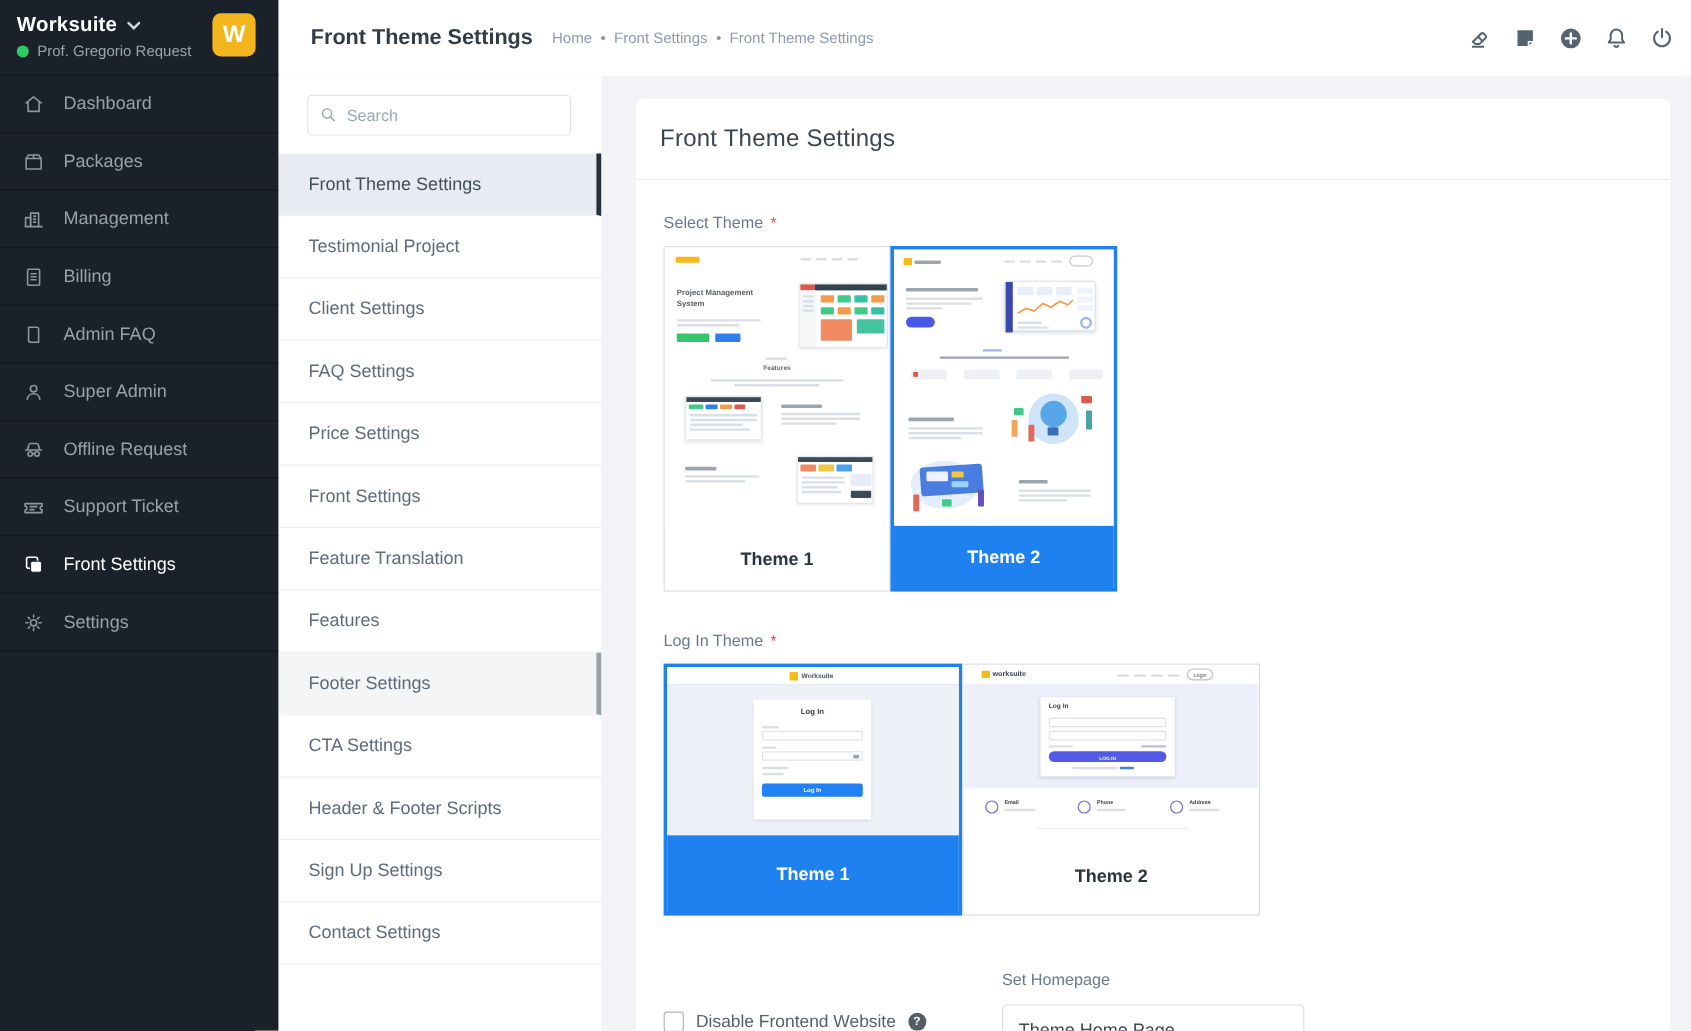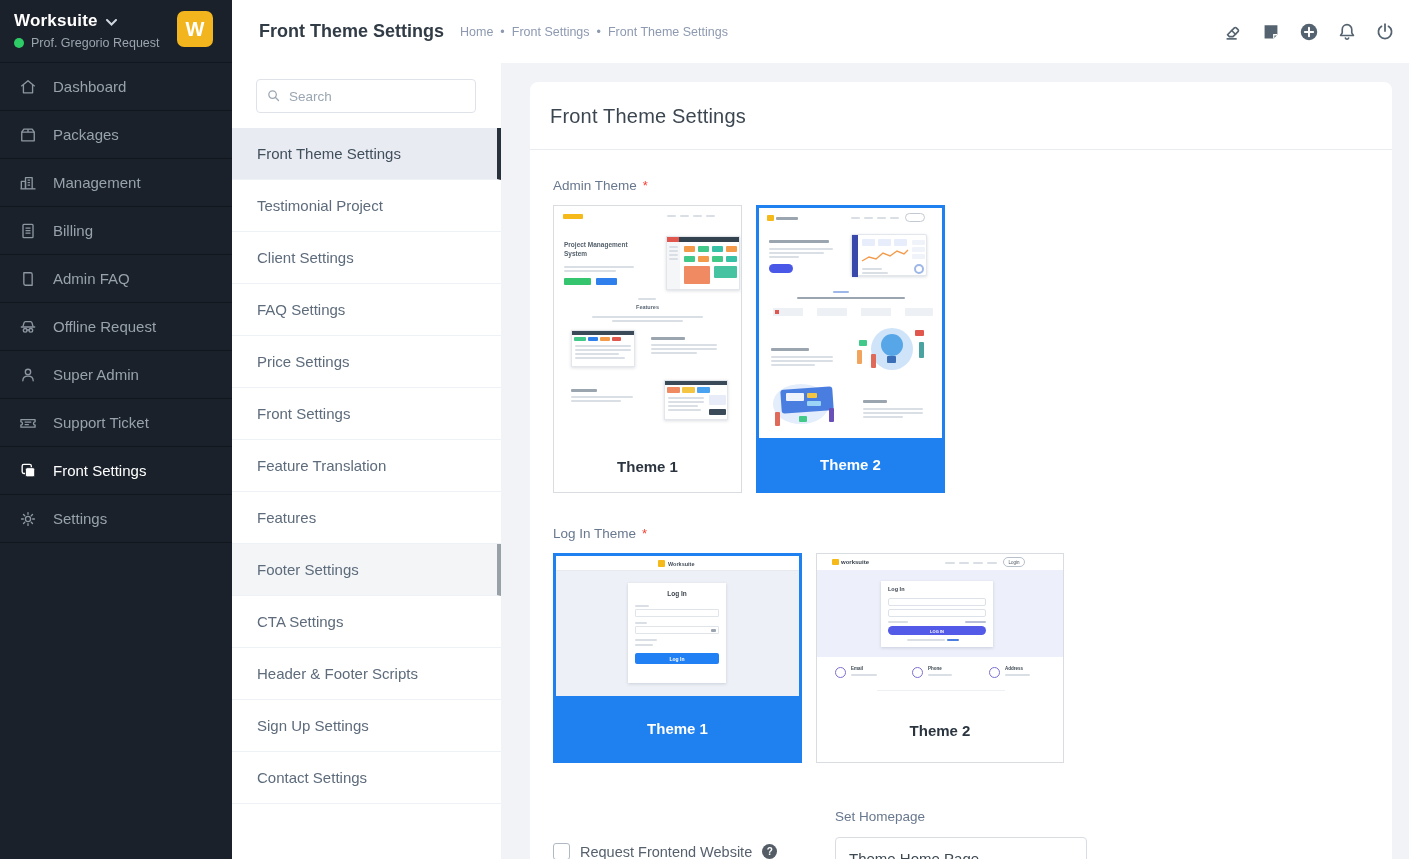--- a/index.html
+++ b/index.html
@@ -47,21 +47,21 @@
   .snav-item.hover { background:#f3f5f7; border-right:4px solid #99a1a8; }
 
   
   .main-card { position:absolute; left:530px; top:82px; width:862px; min-height:820px;
                background:#ffffff; border-radius:8px; z-index:2; }
   .card-head { padding:23px 24px 21px 20px; border-bottom:1px solid #e9edf1; }
   .card-head h2 { font-size:20px; font-weight:500; color:#3c4650; letter-spacing:.2px; }
   .card-body { padding:28px 24px 0 23px; }
   .field-label { font-size:13.5px; color:#68788e; margin-bottom:12px; }
   .req { color:#f44336; margin-left:6px; font-size:13px; }
-  .theme-row { display:flex; gap:14px; }
+  .theme-row { display:flex; }
 
   .tc { background:#fff; border:1px solid #d9dde2; display:flex; flex-direction:column; cursor:pointer; }
   .tc.sel { border:3px solid #1f80f0; }
   .tc .prev { position:relative; overflow:hidden; background:#fff; flex:1; }
   .tc .band { display:flex; align-items:center; justify-content:center; font-weight:bold;
               font-size:15px; color:#2b3540; }
   .tc.sel .band { background:#1f80f0; color:#ffffff; }
   .tc.small { width:189px; height:288px; }
   .tc.small .band { height:52px; }
   .tc.login { width:249px; height:210px; }
@@ -155,37 +155,37 @@
         <span class="ric">
             <svg width="20" height="20" viewBox="0 0 24 24" fill="none" stroke="#8d97a2" stroke-width="1.6" stroke-linejoin="round">
               <path d="M7 4.5 h8 a2 2 0 0 1 2 2 V19.5 H9 a2 2 0 0 1 -2-2 z"></path>
             </svg>
           </span>
         <span class="lbl">Admin FAQ</span>
       </div>
       <div class="rail-item">
         <span class="ric">
             <svg width="20" height="20" viewBox="0 0 24 24" fill="none" stroke="#8d97a2" stroke-width="1.6" stroke-linecap="round">
+              <circle cx="12" cy="8.3" r="3.2"></circle>
+              <path d="M5.8 19 c0-3.6 2.8-5.6 6.2-5.6 s6.2 2 6.2 5.6"></path>
+            </svg>
+          </span>
+        <span class="lbl">Super Admin</span>
+      </div>
+      <div class="rail-item">
+        <span class="ric">
+            <svg width="20" height="20" viewBox="0 0 24 24" fill="none" stroke="#8d97a2" stroke-width="1.6" stroke-linecap="round">
               <path d="M6 11 c.4-1 .9-2.8 1.3-4.3 c.2-.9.9-1.2 1.7-1.2 h6 c.8 0 1.5.3 1.7 1.2 c.4 1.5.9 3.3 1.3 4.3"></path>
               <path d="M4 12 h16"></path>
               <circle cx="8.6" cy="16" r="2.2"></circle>
               <circle cx="15.4" cy="16" r="2.2"></circle>
               <path d="M10.8 15.6 h2.4"></path>
             </svg>
           </span>
         <span class="lbl">Offline Request</span>
-      </div>
-      <div class="rail-item">
-        <span class="ric">
-            <svg width="20" height="20" viewBox="0 0 24 24" fill="none" stroke="#8d97a2" stroke-width="1.6" stroke-linecap="round">
-              <circle cx="12" cy="8.3" r="3.2"></circle>
-              <path d="M5.8 19 c0-3.6 2.8-5.6 6.2-5.6 s6.2 2 6.2 5.6"></path>
-            </svg>
-          </span>
-        <span class="lbl">Super Admin</span>
       </div>
       <div class="rail-item">
         <span class="ric">
             <svg width="20" height="20" viewBox="0 0 24 24" fill="none" stroke="#8d97a2" stroke-width="1.6" stroke-linejoin="round">
               <path d="M3.5 8 h17 v2.6 a1.9 1.9 0 0 0 0 3.8 V17 h-17 v-2.6 a1.9 1.9 0 0 0 0-3.8 z"></path>
               <path d="M8 11 h8 M8 14 h5"></path>
             </svg>
           </span>
         <span class="lbl">Support Ticket</span>
       </div>
@@ -305,21 +305,21 @@
       </div>
   </div>
 
   <div class="main-card">
     <div class="card-head">
       <h2>Front Theme Settings</h2>
     </div>
     <div class="card-body">
 
       <div class="field-label">
-        <span>Admin Theme</span><span class="req">*</span>
+        <span>Select Theme</span><span class="req">*</span>
       </div>
       <div class="theme-row">
 
         <div class="tc small">
           <div class="prev">
 
             <div class="abs" style="left:9px;top:8px;width:20px;height:5px;background:#f5b91a;border-radius:1px;"></div>
             <div class="ln" style="left:113px;top:9px;width:9px;"></div>
             <div class="ln" style="left:126px;top:9px;width:9px;"></div>
             <div class="ln" style="left:139px;top:9px;width:9px;"></div>
@@ -537,21 +537,21 @@
           <div class="band">
               <span>Theme 2</span>
             </div>
         </div>
       </div>
 
       <div class="bottom-row">
         <div class="bleft">
           <div class="chk-row">
             <input type="checkbox" class="chk" style="">
-            <span class="chk-lbl">Request Frontend Website</span>
+            <span class="chk-lbl">Disable Frontend Website</span>
             <span class="help">?</span>
           </div>
         </div>
         <div class="bright">
           <div class="field-label" style="margin-bottom:0;">Set Homepage</div>
           <div class="homepage-select">
             <span>Theme Home Page</span>
           </div>
         </div>
       </div>

